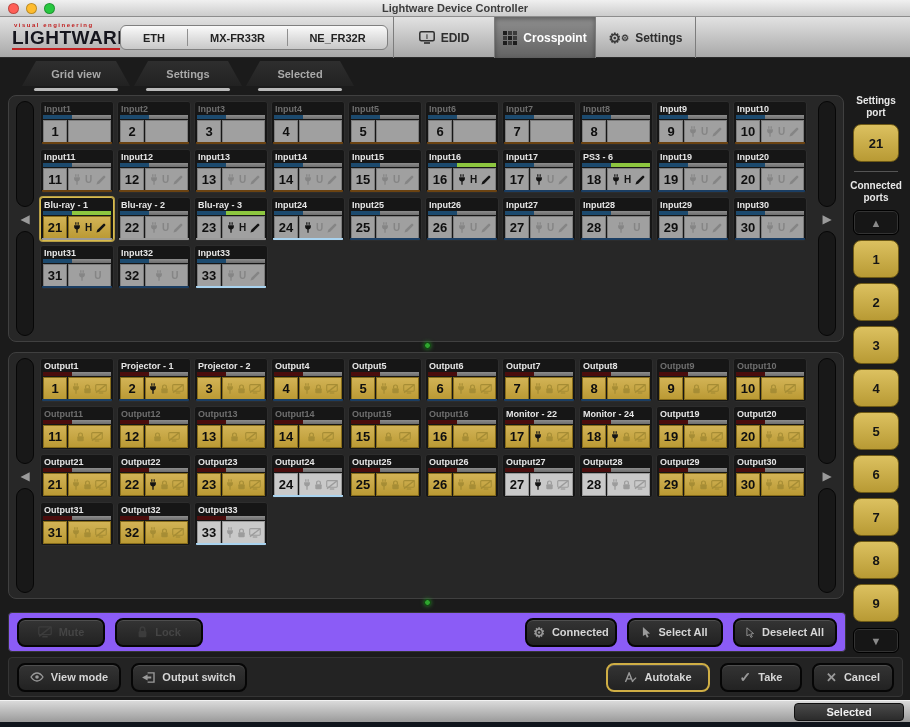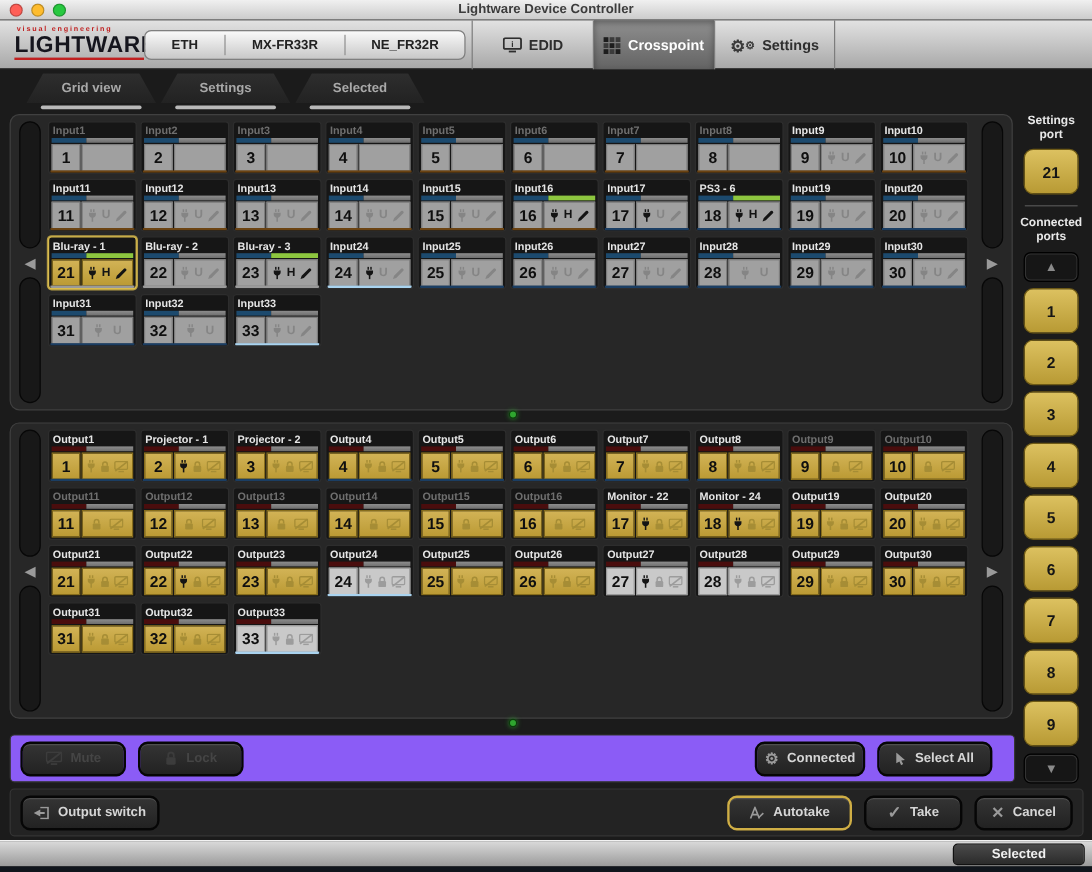--- a/index.html
+++ b/index.html
@@ -1950,23 +1950,40 @@
         <span>Connected</span>
       </div>
       <div class="btn" style="width:96px">
         <span class="bicon">
           <svg viewBox="0 0 10 12" width="9" height="11">
               <path fill="currentColor" d="M1 0l8 7-3.4.4 1.8 3.3-1.9 1-1.6-3.4L1 10z"></path>
             </svg>
         </span>
         <span>Select All</span>
       </div>
+      <div class="btn" style="width:104px;margin-right:0">
+        <span class="bicon">
+          <svg viewBox="0 0 10 12" width="9" height="11">
+              <path fill="none" stroke="currentColor" stroke-width="1" d="M1 .8l7.4 6.4-3.1.4 1.7 3.1-1.5.8-1.6-3.2L1 9.6z"></path>
+            </svg>
+        </span>
+        <span>Deselect All</span>
+      </div>
     </div>
 
     <div class="botbar">
+      <div class="btn" style="width:104px">
+        <span class="bicon">
+          <svg viewBox="0 0 14 10" width="14" height="10">
+              <path d="M1 5c2-3 4-4 6-4s4 1 6 4c-2 3-4 4-6 4S3 8 1 5z" fill="none" stroke="currentColor" stroke-width="1.3"></path>
+              <circle cx="7" cy="5" r="1.8" fill="currentColor"></circle>
+            </svg>
+        </span>
+        <span>View mode</span>
+      </div>
       <div class="btn" style="width:116px">
         <span class="bicon">
           <svg viewBox="0 0 14 12" width="13" height="11">
               <path fill="none" stroke="currentColor" stroke-width="1.5" d="M6 1h7v10H6"></path>
               <path fill="currentColor" d="M0 6l6-3.2v2.2h4v2H6v2.2z"></path>
             </svg>
         </span>
         <span>Output switch</span>
       </div>
       <div class="spacer"></div>

